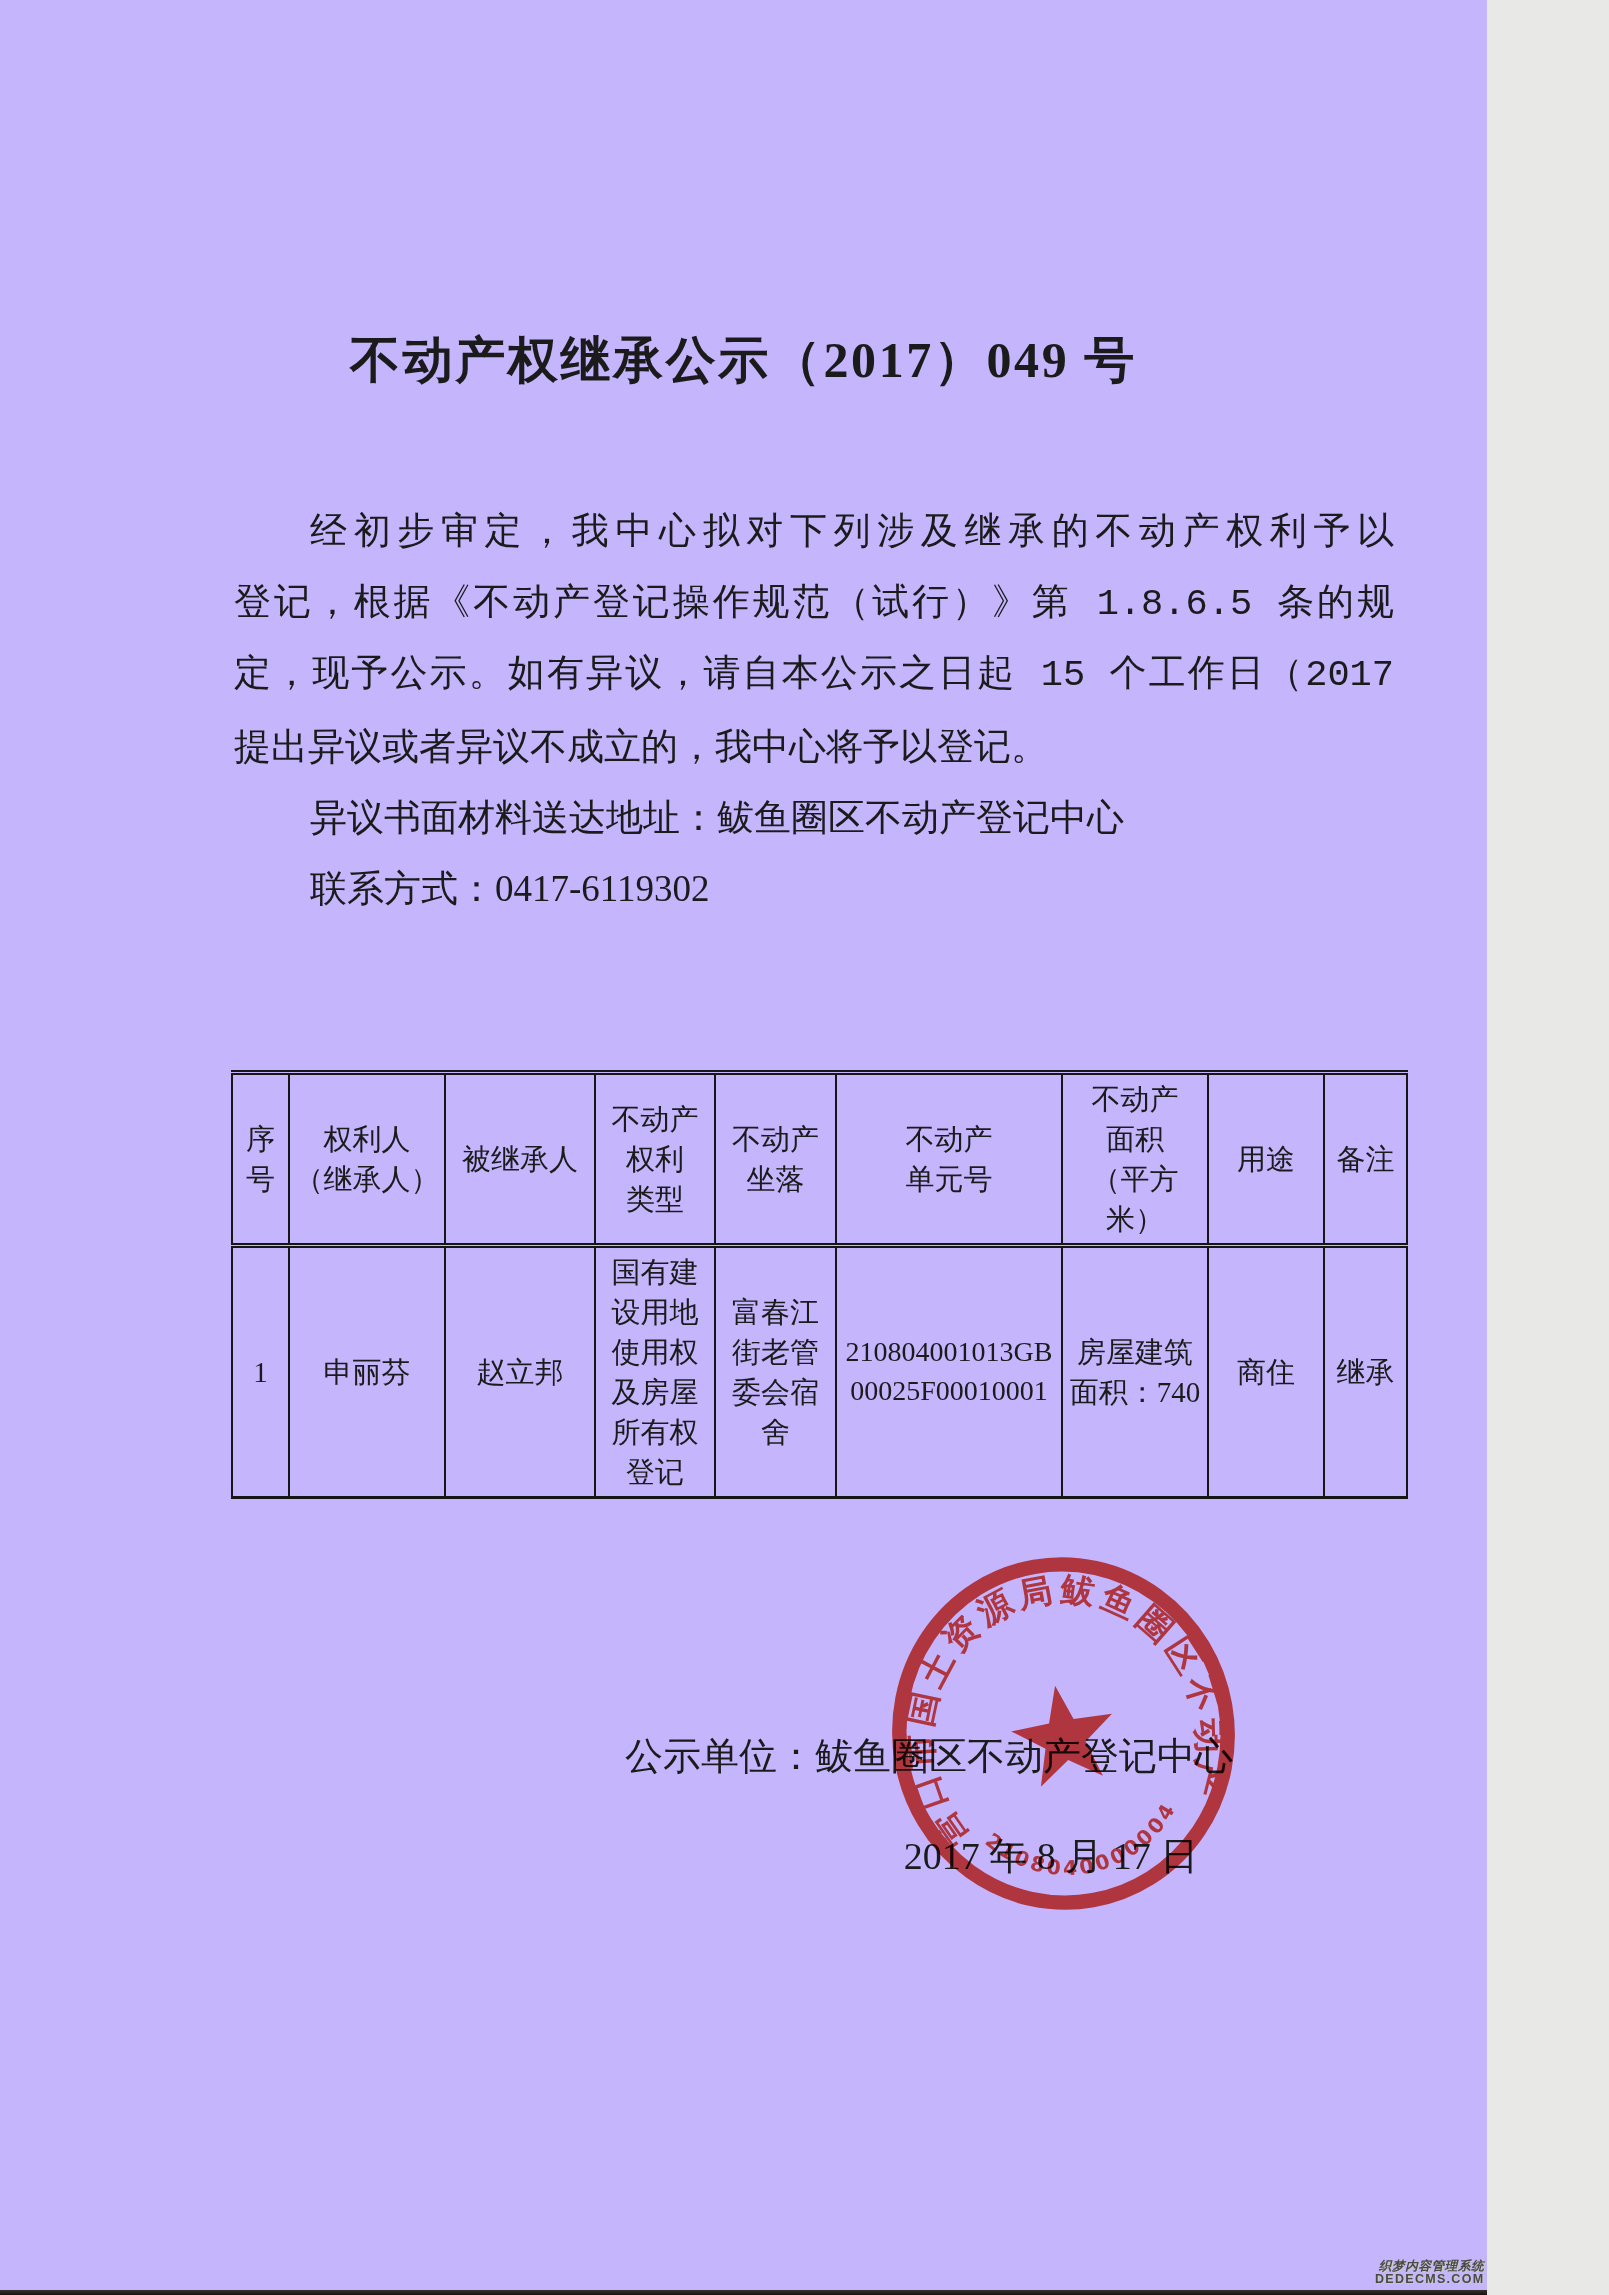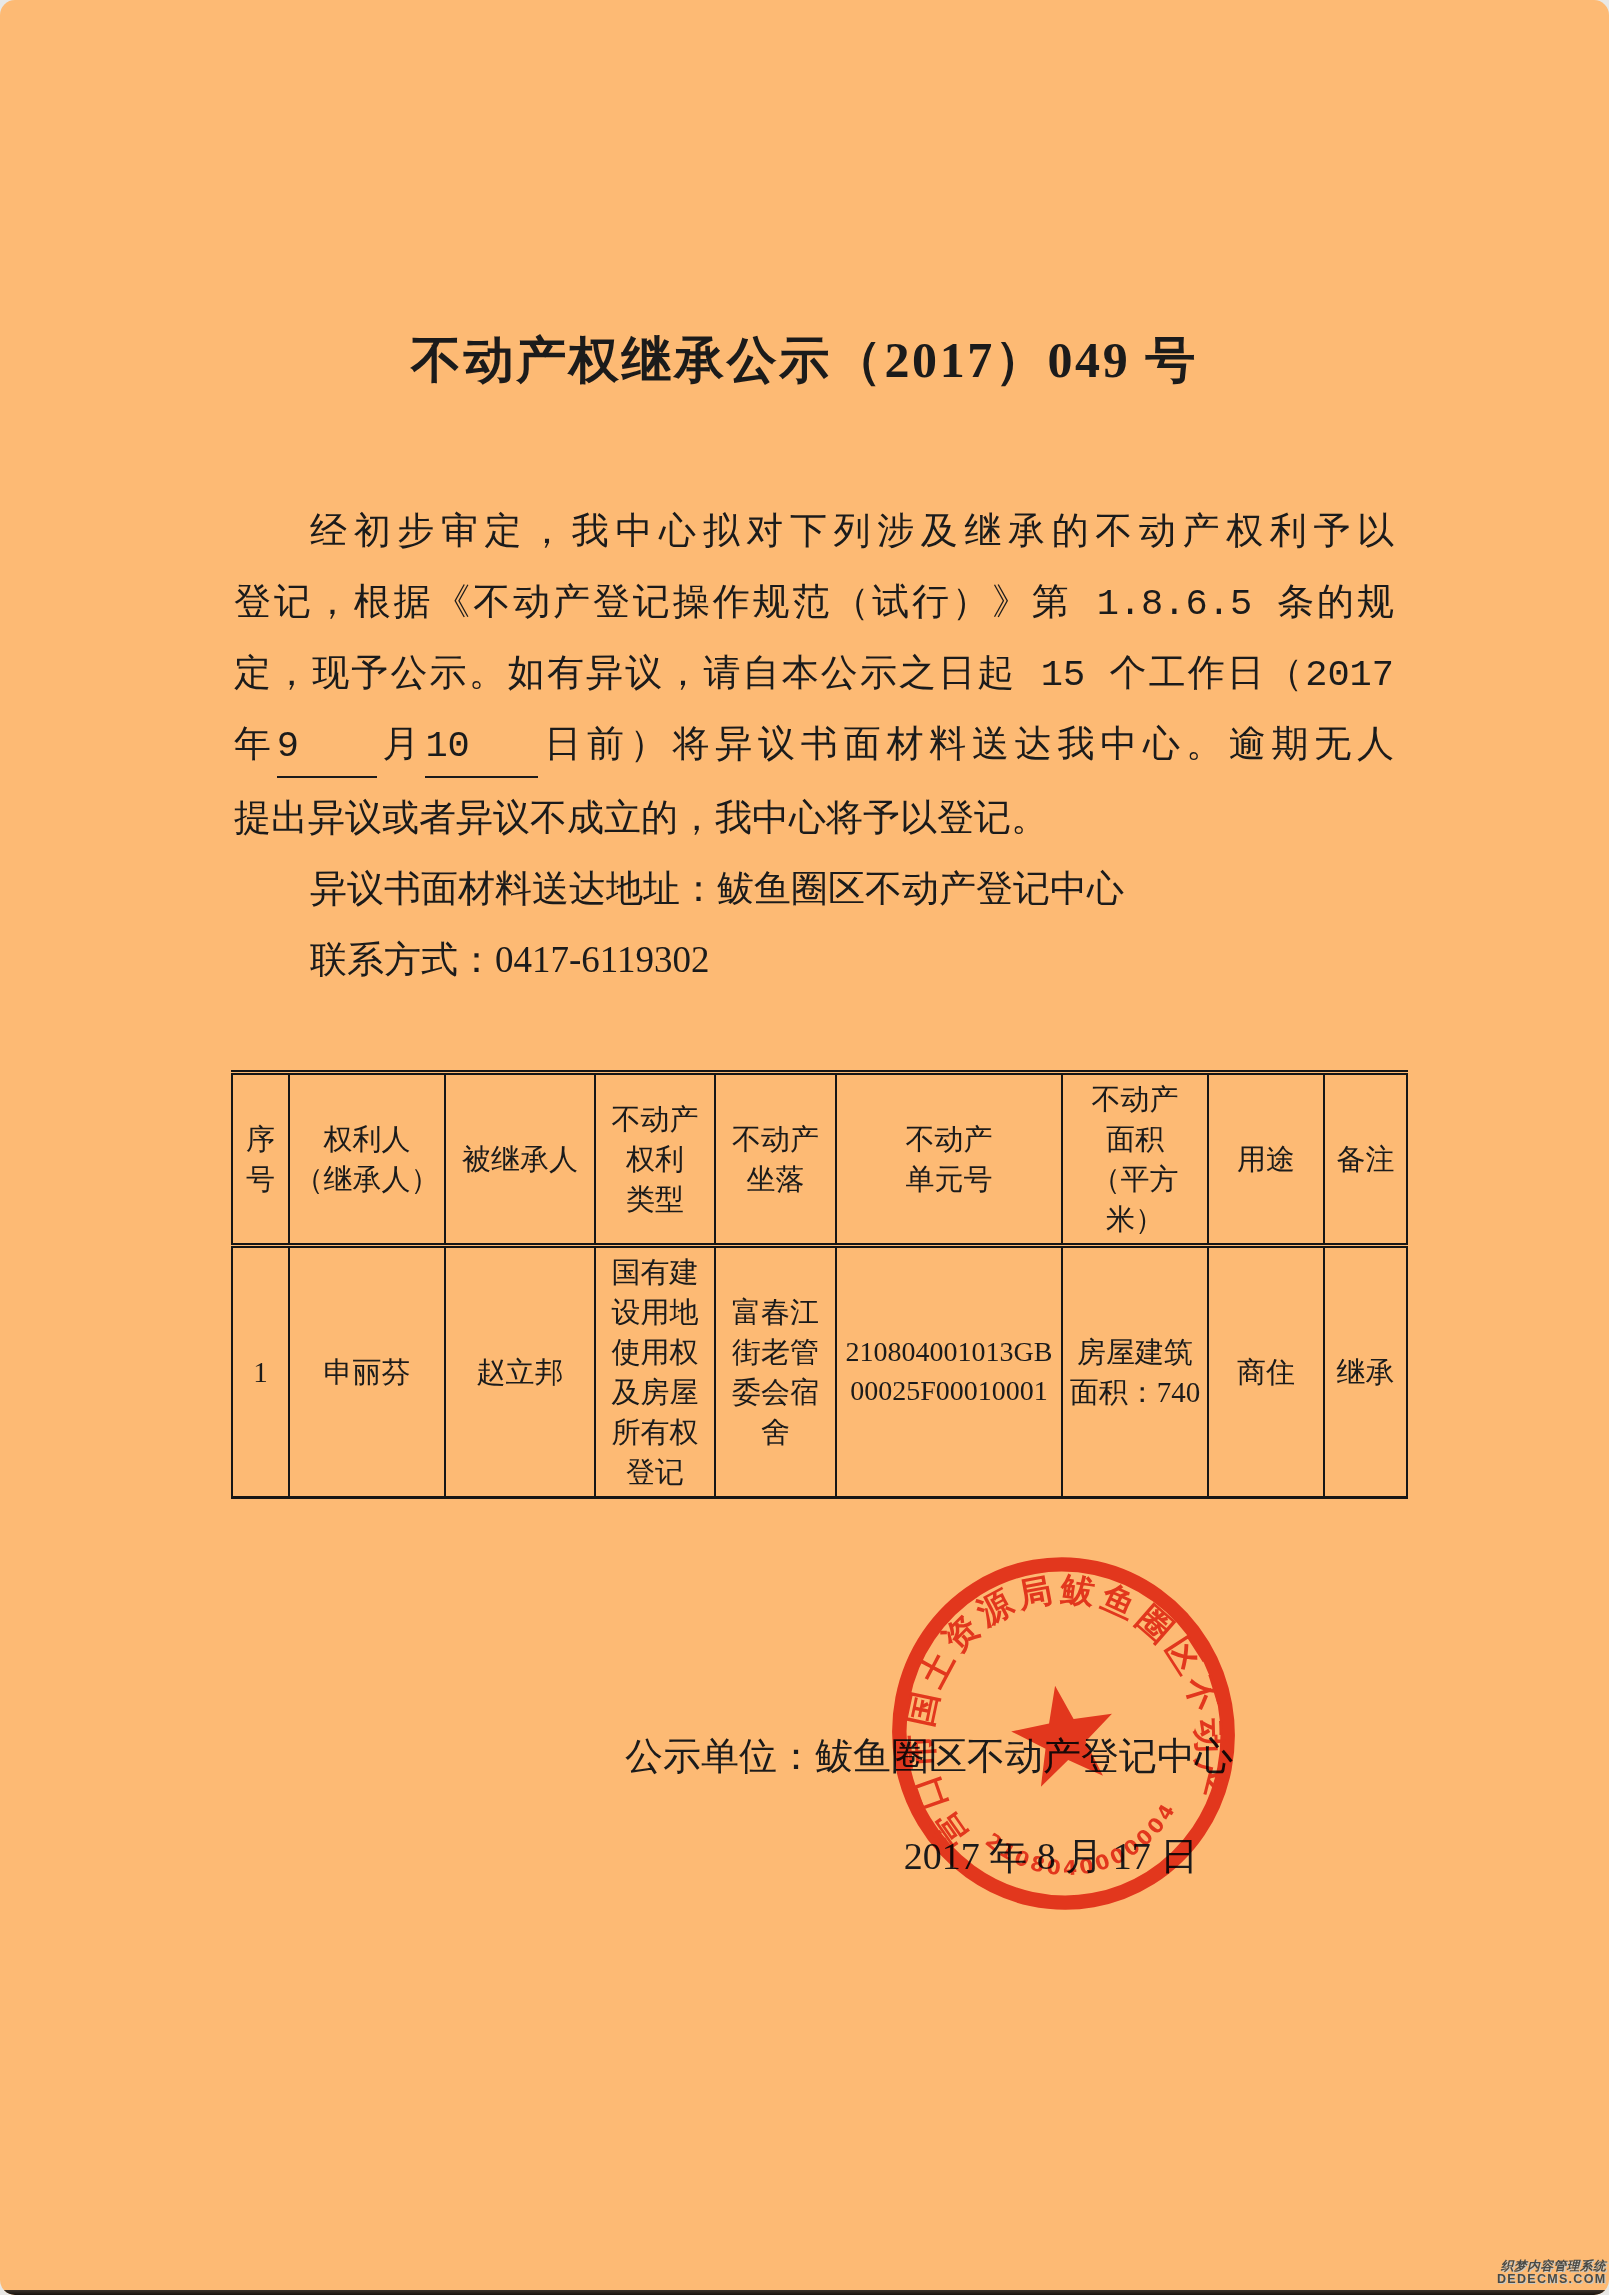--- a/index.html
+++ b/index.html
@@ -1,23 +1,22 @@
 <!DOCTYPE html>
 <html lang="zh" style="font-size:10.5px"><head>
 <meta charset="utf-8">
 <style>
   html,body{margin:0;padding:0;background:#e8e8e6;}
   .page{
     position:relative;
-    width:1609px;height:2295px;
-    background:#fdba74;
+    width:1487px;height:2295px;
+    background:#c4b5fd;
     overflow:hidden;
     font-family:"Liberation Serif","DejaVu Serif",serif;
     color:#1b1b1b;
-    border-radius:15px;
   }
   
   .title{
     position:absolute;top:327px;left:0;width:100%;
     margin:0;
     text-align:center;
     font-size:50px;font-weight:700;
     letter-spacing:2.6px;
   }
   
@@ -109,21 +108,20 @@
 <body>
 
 <div class="page">
 
   <h1 class="title">不动产权继承公示（2017）049 号</h1>
 
   <div class="bodytext">
     <div class="line just indent">经初步审定，我中心拟对下列涉及继承的不动产权利予以</div>
     <div class="line just">登记，根据《不动产登记操作规范（试行）》第 1.8.6.5 条的规</div>
     <div class="line just">定，现予公示。如有异议，请自本公示之日起 15 个工作日（2017</div>
-    <div class="line just"><span>年</span><span class="blank">9</span><span>月</span><span class="blank wide">10</span><span>日前）将异议书面材料送达我中心。逾期无人</span></div>
     <div class="line">提出异议或者异议不成立的，我中心将予以登记。</div>
     <div class="line indent">异议书面材料送达地址：鲅鱼圈区不动产登记中心</div>
     <div class="line indent">联系方式：0417-6119302</div>
   </div>
 
   <table class="notice-table">
     <colgroup>
       <col style="width:57px">
         <col style="width:156px">
         <col style="width:150px">

